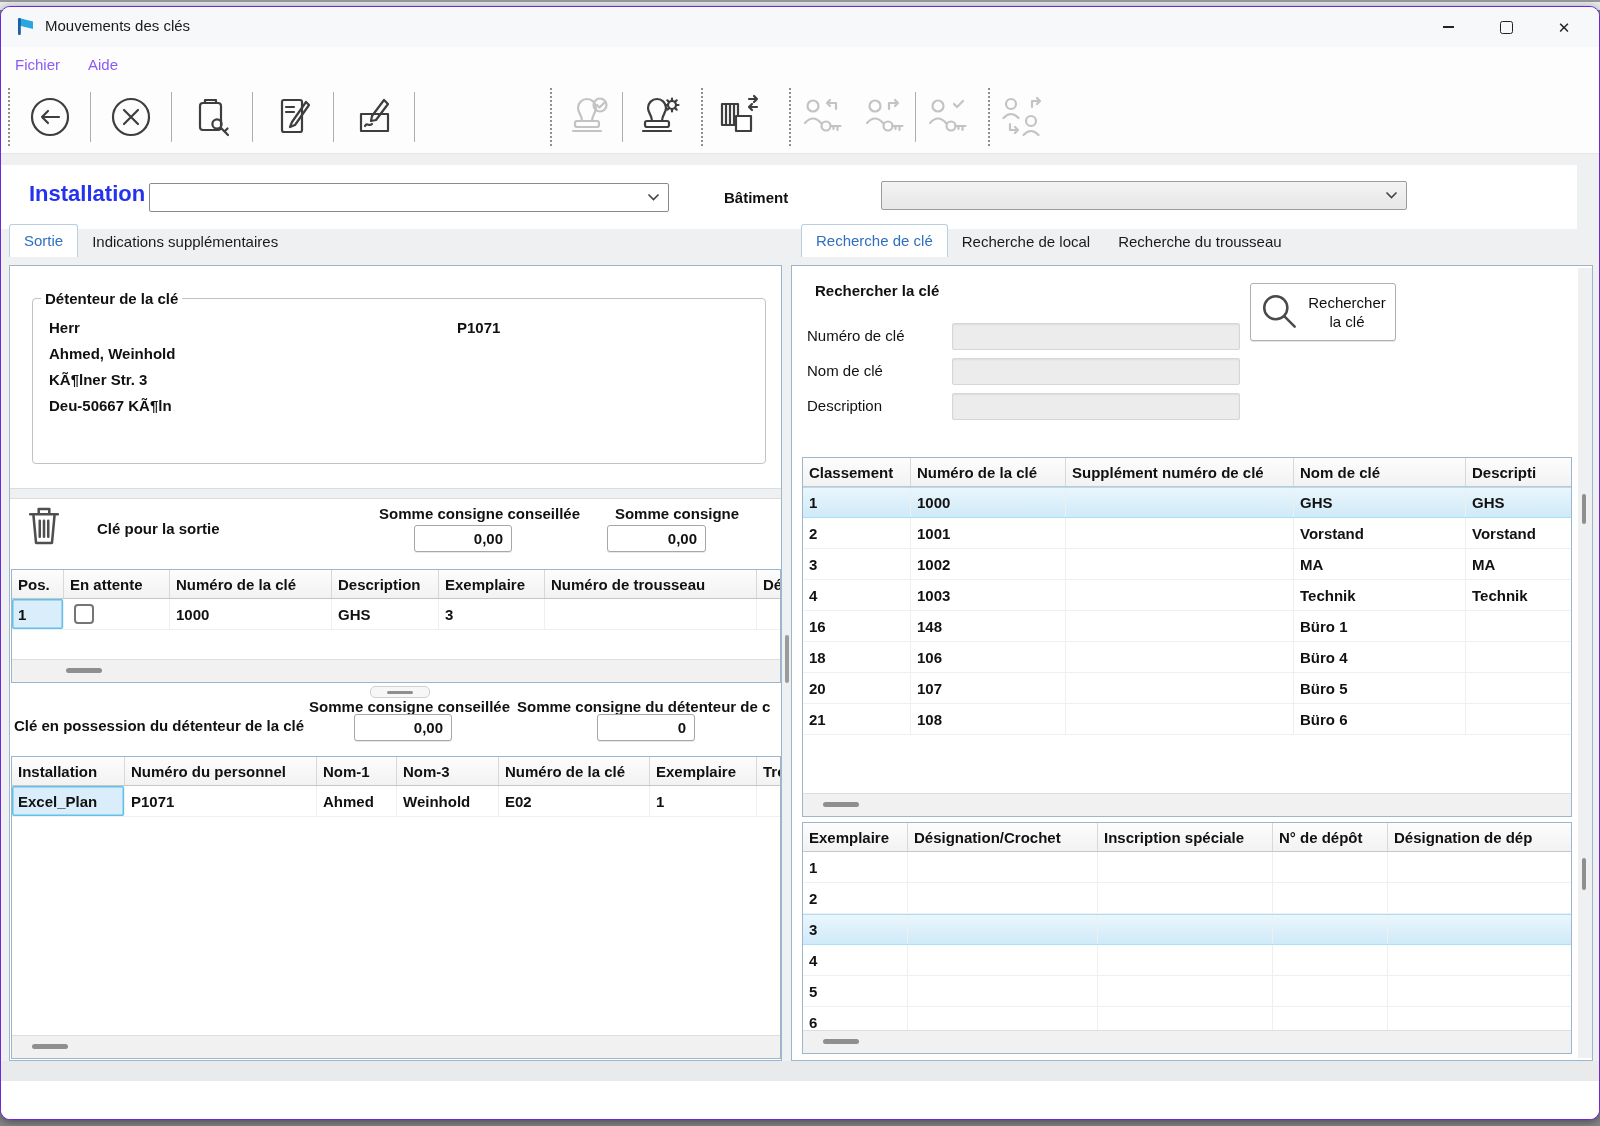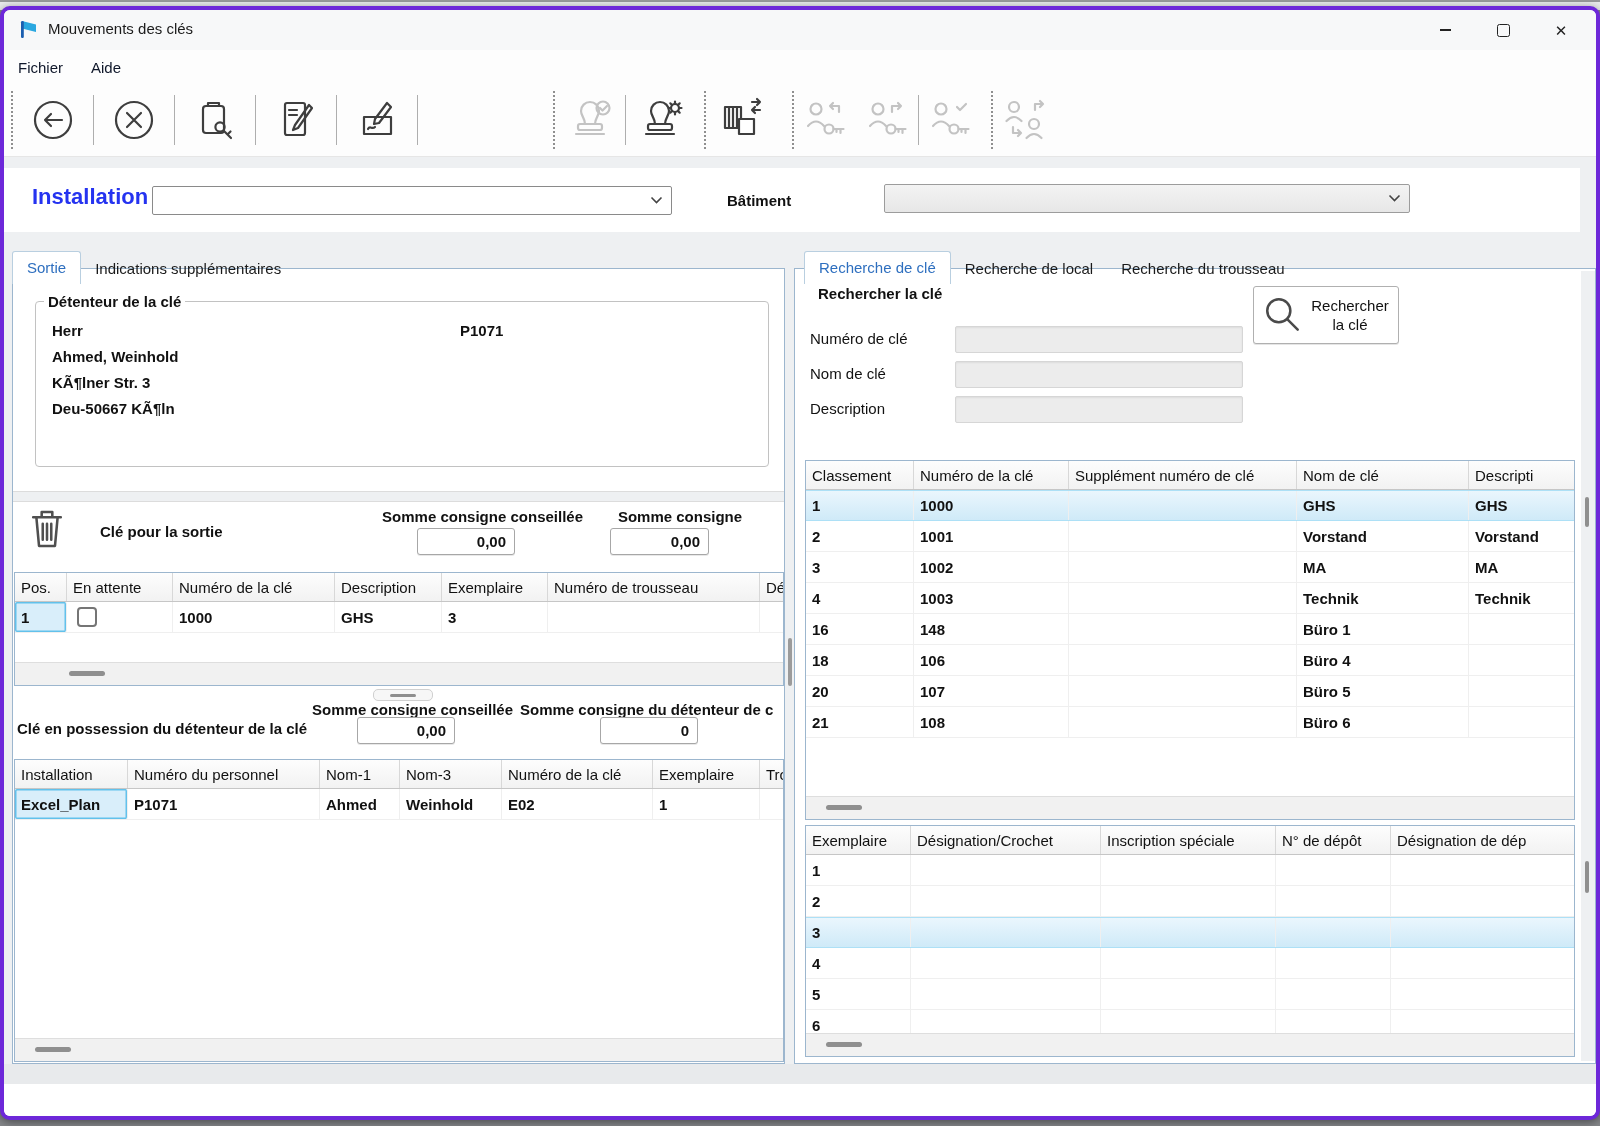--- a/index.html
+++ b/index.html
@@ -1,50 +1,50 @@
 <!DOCTYPE html>
 <html><head>
 <meta charset="utf-8">
 <style>
   html,body{margin:0;padding:0;background:#7c7e80;font-family:"Liberation Sans",sans-serif;}
   .screen{position:relative;width:1600px;height:1126px;overflow:hidden;background:#85878a;}
   .backstrip{position:absolute;top:0;left:0;right:0;height:8px;background:#e9ebed;border-top:2px solid #97999b;}
-  .window{position:absolute;left:0;top:6px;width:1600px;height:1114px;background:#eef0f2;border-radius:10px;overflow:hidden;box-shadow:0 2px 10px rgba(0,0,0,.45);border:4px solid #6d28d9;box-sizing:border-box;}
+  .window{position:absolute;left:0;top:6px;width:1600px;height:1114px;background:#eef0f2;border-radius:10px;overflow:hidden;box-shadow:0 2px 10px rgba(0,0,0,.45);border:1px solid #6d28d9;box-sizing:border-box;}
   
   .titlebar{position:absolute;left:0;top:0;right:0;height:40px;background:#f7f8f9;}
   .logo{position:absolute;left:14px;top:9px;width:21px;height:21px;}
   .title{position:absolute;left:44px;top:10px;font-size:15px;color:#1b1b1b;white-space:nowrap;}
   .wctrls{position:absolute;right:6px;top:0;height:40px;display:flex;}
   .wbtn{width:58px;height:40px;display:flex;align-items:center;justify-content:center;color:#222;}
   .glyph-min{width:11px;height:1.6px;background:#222;}
   .glyph-max{width:11px;height:11px;border:1.6px solid #222;border-radius:2.5px;}
   .glyph-close{font-size:15px;line-height:15px;color:#222;}
   
   .menubar{position:absolute;left:0;top:40px;right:0;height:34px;background:#fdfdfd;display:flex;align-items:center;}
-  .menu-item{font-size:15px;color:#0f172a;padding:0 14px;}
+  .menu-item{font-size:15px;color:#8b5cf6;padding:0 14px;}
   
   .toolbar{position:absolute;left:0;top:74px;right:0;height:72px;background:#fdfdfd;border-bottom:1px solid #e6e6e6;display:flex;align-items:center;}
   .tbtn{width:80px;height:62px;display:flex;align-items:center;justify-content:center;flex:0 0 auto;}
   .tbtn.small{width:70px;}
   .tbtn.psmall{width:62px;}
   .tbtn svg{stroke:#3e3e3e;fill:none;stroke-width:2.2;stroke-linecap:round;stroke-linejoin:round;}
   .tbtn.dis svg{stroke:#c3c3c3;}
   .sep{width:1px;height:50px;background:#aeaeae;flex:0 0 auto;}
   .dsep{width:0;height:58px;border-left:2px dotted #8f8f8f;flex:0 0 auto;}
   
   .headerband{position:absolute;left:0;top:158px;width:1576px;height:64px;background:#ffffff;}
   .inst-label{position:absolute;left:28px;top:16px;font-size:22px;font-weight:700;color:#2533f0;white-space:nowrap;}
   .combo{position:absolute;height:29px;background:#fff;border:1px solid #8a8a8a;border-radius:2px;display:flex;align-items:center;box-sizing:border-box;}
   .combo .cval{flex:1;padding:0 8px;font-size:15px;color:#111;overflow:hidden;white-space:nowrap;}
   .combo svg{margin-right:8px;flex:0 0 auto;}
   .combo-inst{left:148px;top:18px;width:520px;}
   .combo-bat{left:880px;top:16px;width:526px;background:linear-gradient(#f3f3f3,#e7e7e7);border-color:#9c9c9c;}
   .bat-label{position:absolute;left:723px;top:24px;font-size:15px;font-weight:700;color:#111;}
   
-  .tabbar{position:absolute;top:240px;height:33px;display:flex;align-items:flex-end;z-index:3;}
+  .tabbar{position:absolute;top:216px;height:33px;display:flex;align-items:flex-end;z-index:3;}
   .tab{height:29px;line-height:29px;padding:0 14px;font-size:15px;color:#1a1a1a;white-space:nowrap;}
   .tab.active{background:#fff;border:1px solid #b9cfe0;border-bottom:none;border-radius:3px 3px 0 0;color:#2e6fbf;height:32px;line-height:32px;margin-bottom:-1px;}
   .left-tabs{left:8px;}
   .right-tabs{left:800px;}
   
   .panel{position:absolute;top:258px;height:796px;background:#fff;border:1px solid #9cb6ce;box-sizing:border-box;z-index:1;}
   .left-panel{left:8px;width:773px;}
   .right-panel{left:790px;width:802px;}
   
   .holder{position:absolute;left:22px;top:24px;width:732px;height:172px;border:1px solid #c2c2c2;border-radius:4px;margin:0;padding:0;}
@@ -53,21 +53,21 @@
   .lp-band{position:absolute;left:0;right:0;top:222px;height:9px;background:#eef0f2;border-top:1px solid #dcdcdc;border-bottom:1px solid #dcdcdc;}
   .sec-title{position:absolute;font-size:15px;font-weight:700;color:#111;white-space:nowrap;}
   .sum-label{position:absolute;font-size:15px;font-weight:700;color:#111;white-space:nowrap;overflow:hidden;}
   .sum-field{position:absolute;height:27px;background:#fff;border:1px solid #a7a7a7;border-radius:3px;box-sizing:border-box;font-size:15px;font-weight:700;text-align:right;padding-right:8px;line-height:25px;color:#111;box-shadow:0 1px 0 #e8e8e8;}
   .trash{position:absolute;left:17px;top:238px;}
   
   .tbl{position:absolute;background:#fff;border:1px solid #9cb6ce;overflow:hidden;box-sizing:border-box;}
   .trow{display:flex;height:31px;background:#fff;border-bottom:1px solid #efefef;box-sizing:border-box;}
   .trow.thead{height:29px;background:linear-gradient(#fdfdfd,#f2f2f2);border-bottom:1px solid #c6c6c6;}
   .tcell{flex:0 0 auto;display:flex;align-items:center;padding:0 6px;font-size:15px;font-weight:700;color:#111;white-space:nowrap;overflow:hidden;border-right:1px solid #efefef;box-sizing:border-box;}
-  .thead .tcell{font-weight:400;border-right:1px solid #d8d8d8;}
+  .thead .tcell{font-weight:700;border-right:1px solid #d8d8d8;}
   .selrow{background:linear-gradient(#eaf6fd,#cfeaf8);border-top:1px solid #ade0f6;border-bottom:1px solid #ade0f6;}
   .selcell{background:#d9eefa;box-shadow:inset 0 0 0 1.5px #62c1eb;border-radius:2px;}
   .checkbox{width:16px;height:16px;border:2px solid #757575;border-radius:4px;background:#fff;margin-left:4px;}
   .hscroll{position:absolute;left:0;right:0;bottom:0;height:22px;background:#f1f1f1;border-top:1px solid #dedede;}
   .hthumb{position:absolute;top:8px;height:5px;width:36px;border-radius:3px;background:#8f8f8f;}
   .vthumb{position:absolute;width:4px;border-radius:2px;background:#8f8f8f;}
   .splitter{position:absolute;left:360px;top:420px;width:58px;height:10px;background:#f7f7f7;border:1px solid #d0d0d0;border-radius:5px;display:flex;align-items:center;justify-content:center;}
   .splitter i{display:block;width:26px;height:3px;border-radius:2px;background:#8f8f8f;}
   
   .search-heading{position:absolute;left:23px;top:16px;font-size:15px;font-weight:700;color:#111;}

